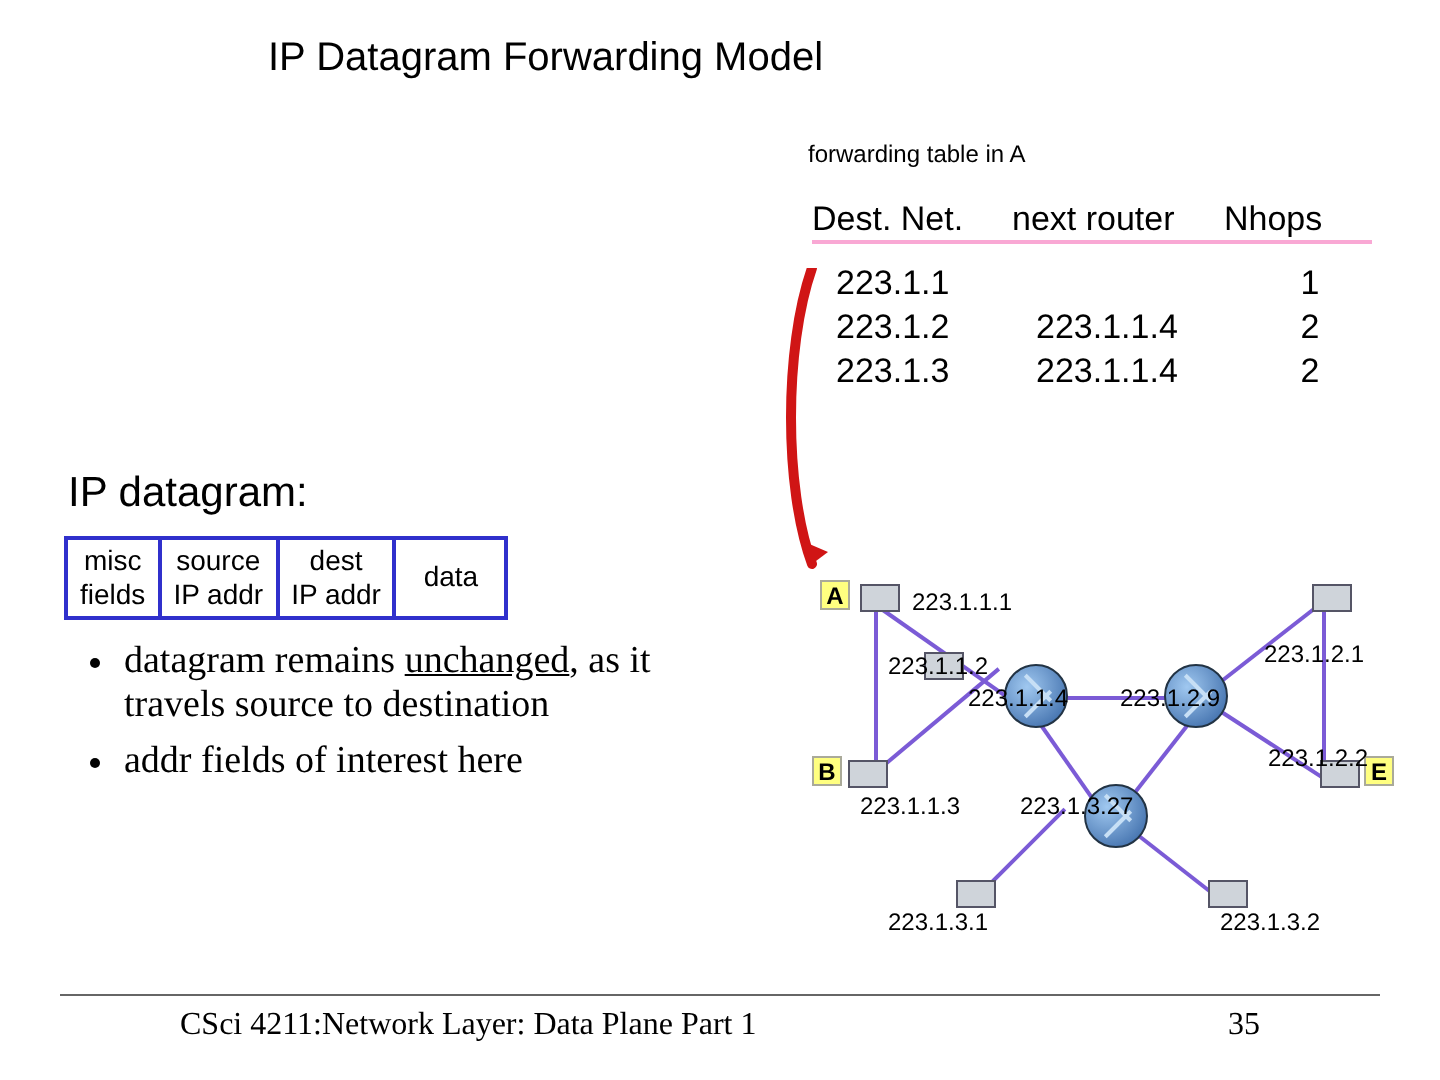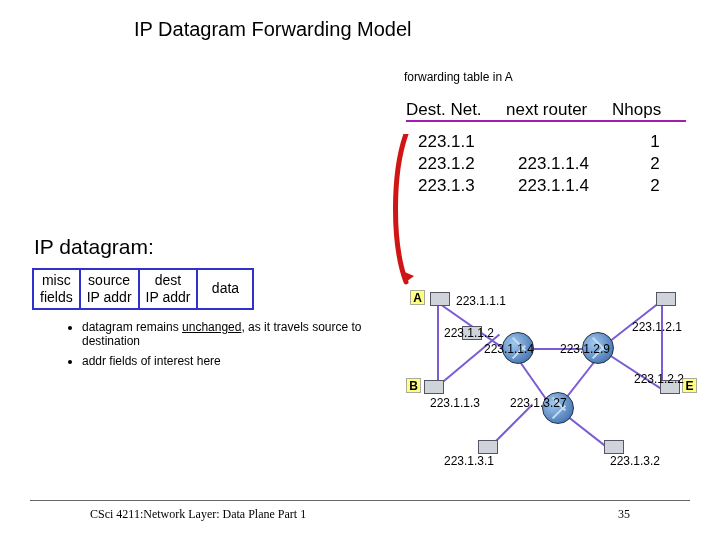--- a/index.html
+++ b/index.html
@@ -21,21 +21,21 @@
   }
   .subhead {
     position: absolute; top: 235px; left: 34px;
     font-size: 21px;
   }
   
   .ftable {
     position: absolute; top: 100px; left: 406px;
     font-family: Arial, sans-serif; font-size: 17px;
   }
-  .ftable .hdr { display: flex; border-bottom: 2px solid #a21caf; }
+  .ftable .hdr { display: flex; border-bottom: 2px solid #f9a8d4; }
   .ftable .hdr span:nth-child(1){ width: 100px; }
   .ftable .hdr span:nth-child(2){ width: 106px; }
   .ftable .hdr span:nth-child(3){ width: 62px; }
   .ftable .row { display: flex; margin-top: 2px; padding-left: 12px; }
   .ftable .row span:nth-child(1){ width: 100px; }
   .ftable .row span:nth-child(2){ width: 106px; }
   .ftable .row span:nth-child(3){ width: 62px; text-align:center; }
   
   .dgram {
     position: absolute; top: 268px; left: 32px;
@@ -46,28 +46,29 @@
   .dgram .cell {
     border: 2.5px solid #3030cc;
     padding: 2px 6px;
     text-align: center;
     line-height: 1.2;
   }
   .dgram .cell + .cell { border-left: none; }
   .dgram .data { width: 56px; display:flex; align-items:center; justify-content:center; }
   
   .bullets {
-    position: absolute; top: 320px; left: 64px; width: 330px;
-    font-size: 12px;
+    position: absolute; top: 320px; left: 44px; width: 330px;
+    font-size: 19px;
+    font-family: Liberation Serif, serif;
   }
   .bullets li { margin-bottom: 6px; margin-left: 18px; }
   
   .footer {
     position: absolute; bottom: 18px; left: 0; right: 0;
-    font-size: 12px; font-family: "Comic Sans MS", cursive;
+    font-size: 16px; font-family: "Comic Sans MS", cursive;
   }
   .footer .hr { border-top: 1px solid #666; margin: 0 30px 6px; }
   .footer .row { display:flex; padding: 0 90px 0 90px; }
   .footer .mid { }
   .footer .pg { margin-left:auto; }
   
   .fwdarrow {
     position: absolute; top: 134px; left: 388px;
     width: 26px; height: 160px;
   }

